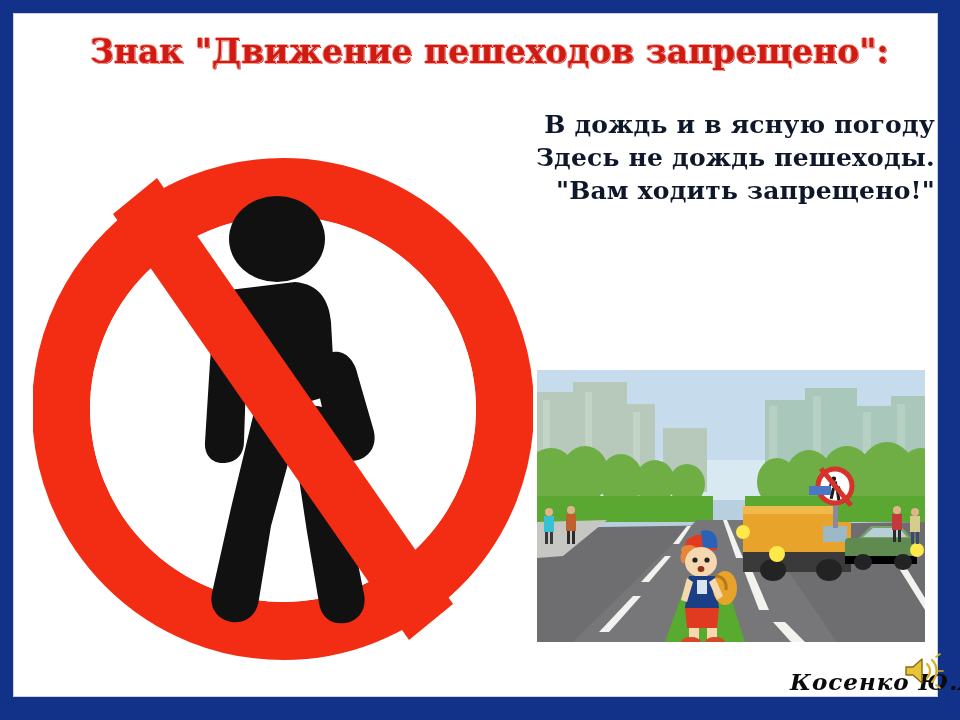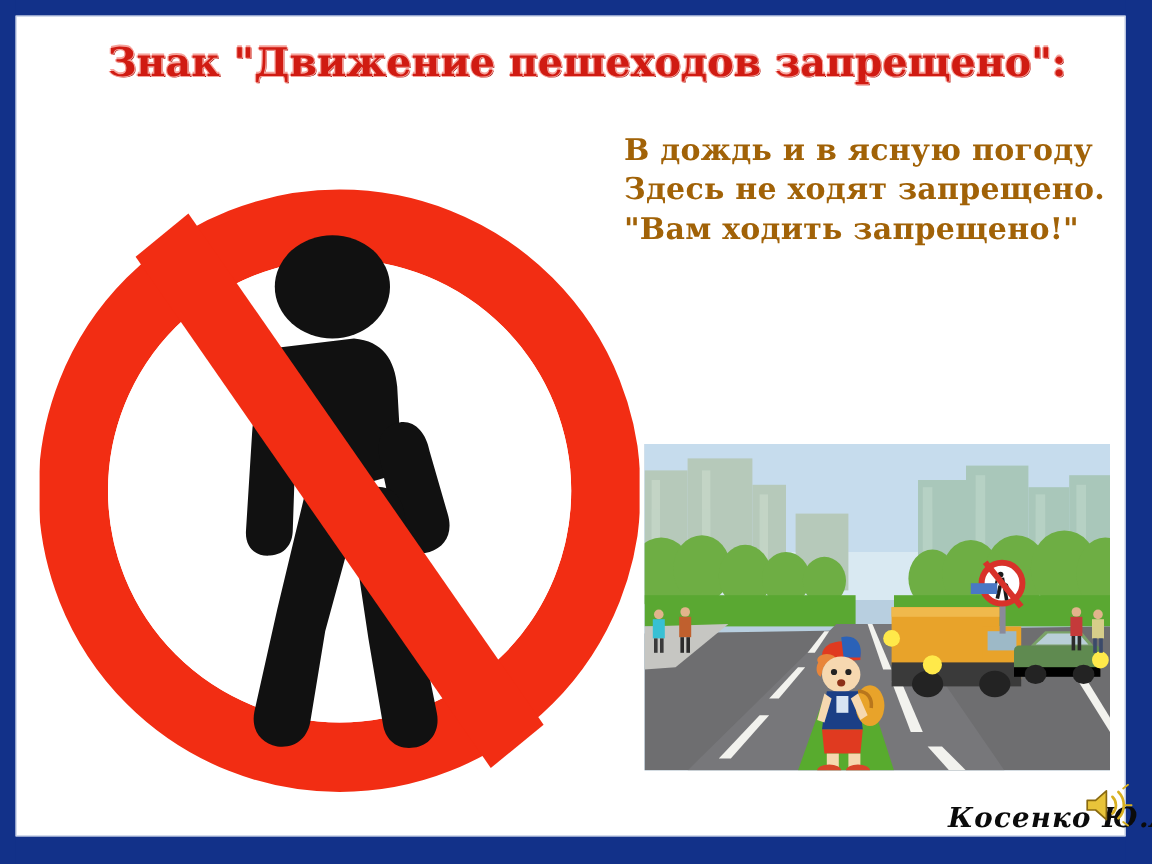--- a/index.html
+++ b/index.html
@@ -57,26 +57,26 @@
        1px 1px 0 #a4120c;
     white-space: nowrap;
   }
 
   
   #poem {
     position: absolute;
     left: 520px;
     top: 108px;
     width: 415px;
-    text-align: left;
+    text-align: right;
     font-family: "DejaVu Serif", serif;
     font-weight: bold;
     font-size: 25px;
     line-height: 33px;
-    color: #a16207;
+    color: #0f172a;
     letter-spacing: 0.2px;
   }
   #poem div { white-space: nowrap; }
 
   
   #sign {
     position: absolute;
     left: 33px;
     top: 156px;
     width: 500px;
@@ -126,21 +126,21 @@
   <div class="frame-edge frame-top"></div>
   <div class="frame-edge frame-bottom"></div>
   <div class="frame-edge frame-left"></div>
   <div class="frame-edge frame-right"></div>
   <div class="frame-inner-line"></div>
 
   <div id="title">Знак "Движение пешеходов запрещено":</div>
 
   <div id="poem">
     <div>В дождь и в ясную погоду</div>
-    <div>Здесь не ходят запрещено.</div>
+    <div>Здесь не дождь пешеходы.</div>
     <div>"Вам ходить запрещено!"</div>
   </div>
 
   <div id="sign">
     <svg viewBox="0 0 500 506" xmlns="http://www.w3.org/2000/svg">
       <defs>
         <clipPath id="innerDisc">
           <circle cx="250" cy="253" r="193"></circle>
         </clipPath>
       </defs>

